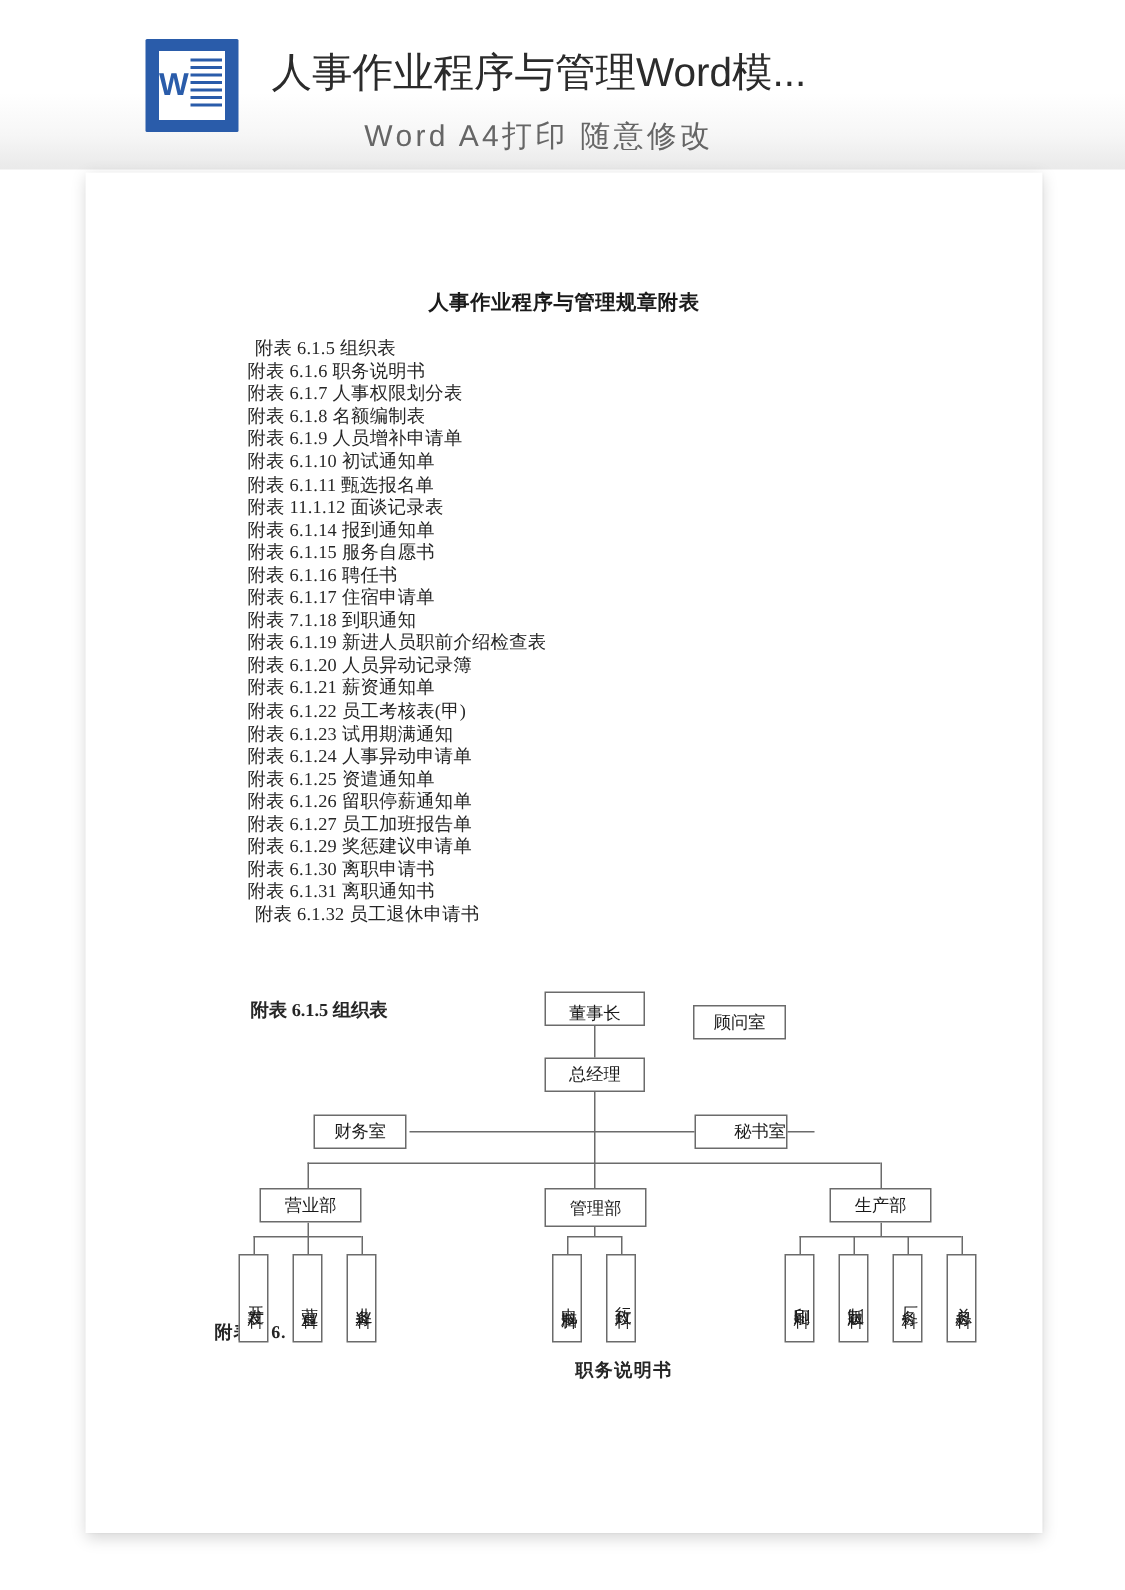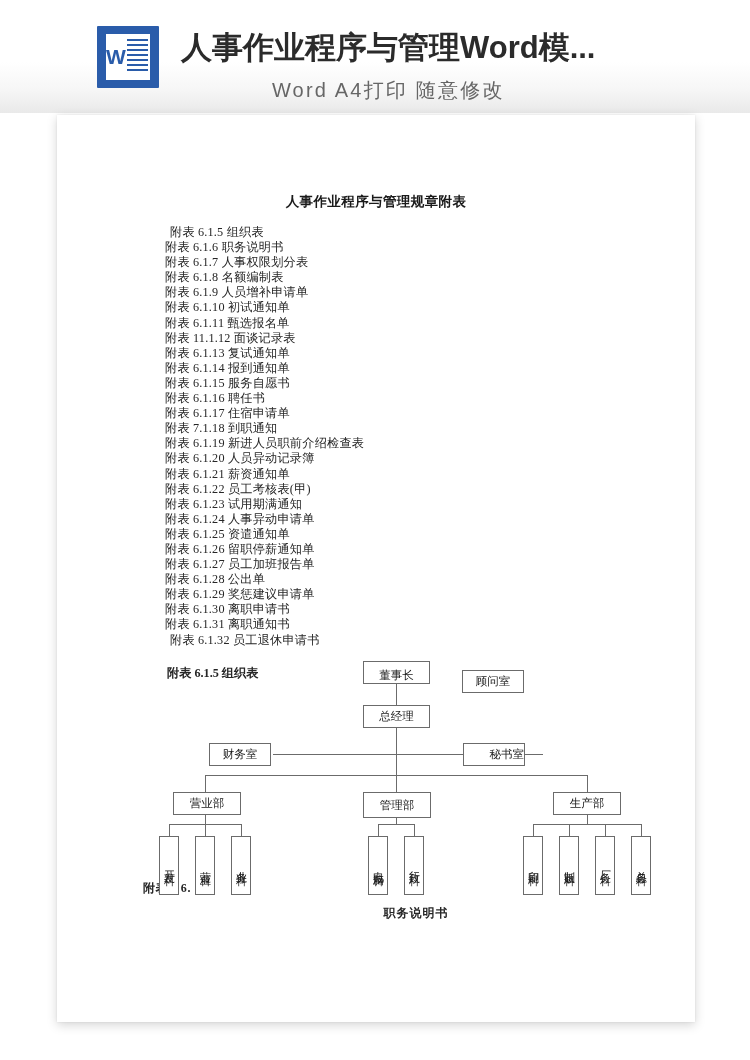--- a/index.html
+++ b/index.html
@@ -82,22 +82,22 @@
     height: 2px;
     background: #2a5caa;
     margin-bottom: 3px;
   }
   .titles {
     margin-left: 22px;
     padding-top: 2px;
   }
   .doc-title {
     font-family: "Liberation Sans", "DejaVu Sans", sans-serif;
-    font-size: 31px;
-    font-weight: 700;
+    font-size: 27px;
+    font-weight: 400;
     color: #2b2b2b;
     line-height: 40px;
     white-space: nowrap;
     letter-spacing: 0px;
   }
   .doc-sub {
     font-family: "Liberation Sans", "DejaVu Sans", sans-serif;
     font-size: 20px;
     color: #666666;
     letter-spacing: 2.2px;
@@ -271,36 +271,34 @@
 
     <div class="toc" id="toc-list">
         <div class="toc-item indent">附表 6.1.5 组织表</div>
         <div class="toc-item">附表 6.1.6 职务说明书</div>
         <div class="toc-item">附表 6.1.7 人事权限划分表</div>
         <div class="toc-item">附表 6.1.8 名额编制表</div>
         <div class="toc-item">附表 6.1.9 人员增补申请单</div>
         <div class="toc-item">附表 6.1.10 初试通知单</div>
         <div class="toc-item">附表 6.1.11 甄选报名单</div>
         <div class="toc-item">附表 11.1.12 面谈记录表</div>
-        <div class="toc-item">附表 6.1.13 复试通知单</div>
         <div class="toc-item">附表 6.1.14 报到通知单</div>
         <div class="toc-item">附表 6.1.15 服务自愿书</div>
         <div class="toc-item">附表 6.1.16 聘任书</div>
         <div class="toc-item">附表 6.1.17 住宿申请单</div>
         <div class="toc-item">附表 7.1.18 到职通知</div>
         <div class="toc-item">附表 6.1.19 新进人员职前介绍检查表</div>
         <div class="toc-item">附表 6.1.20 人员异动记录簿</div>
         <div class="toc-item">附表 6.1.21 薪资通知单</div>
         <div class="toc-item">附表 6.1.22 员工考核表(甲)</div>
         <div class="toc-item">附表 6.1.23 试用期满通知</div>
         <div class="toc-item">附表 6.1.24 人事异动申请单</div>
         <div class="toc-item">附表 6.1.25 资遣通知单</div>
         <div class="toc-item">附表 6.1.26 留职停薪通知单</div>
         <div class="toc-item">附表 6.1.27 员工加班报告单</div>
-        <div class="toc-item">附表 6.1.28 公出单</div>
         <div class="toc-item">附表 6.1.29 奖惩建议申请单</div>
         <div class="toc-item">附表 6.1.30 离职申请书</div>
         <div class="toc-item">附表 6.1.31 离职通知书</div>
         <div class="toc-item indent">附表 6.1.32 员工退休申请书</div>
       </div>
 
     <div class="org">
       <div class="org-label">附表 6.1.5 组织表</div>
 
       <div class="ln v" style="left:339px; top:30px; height:30px;"></div>

